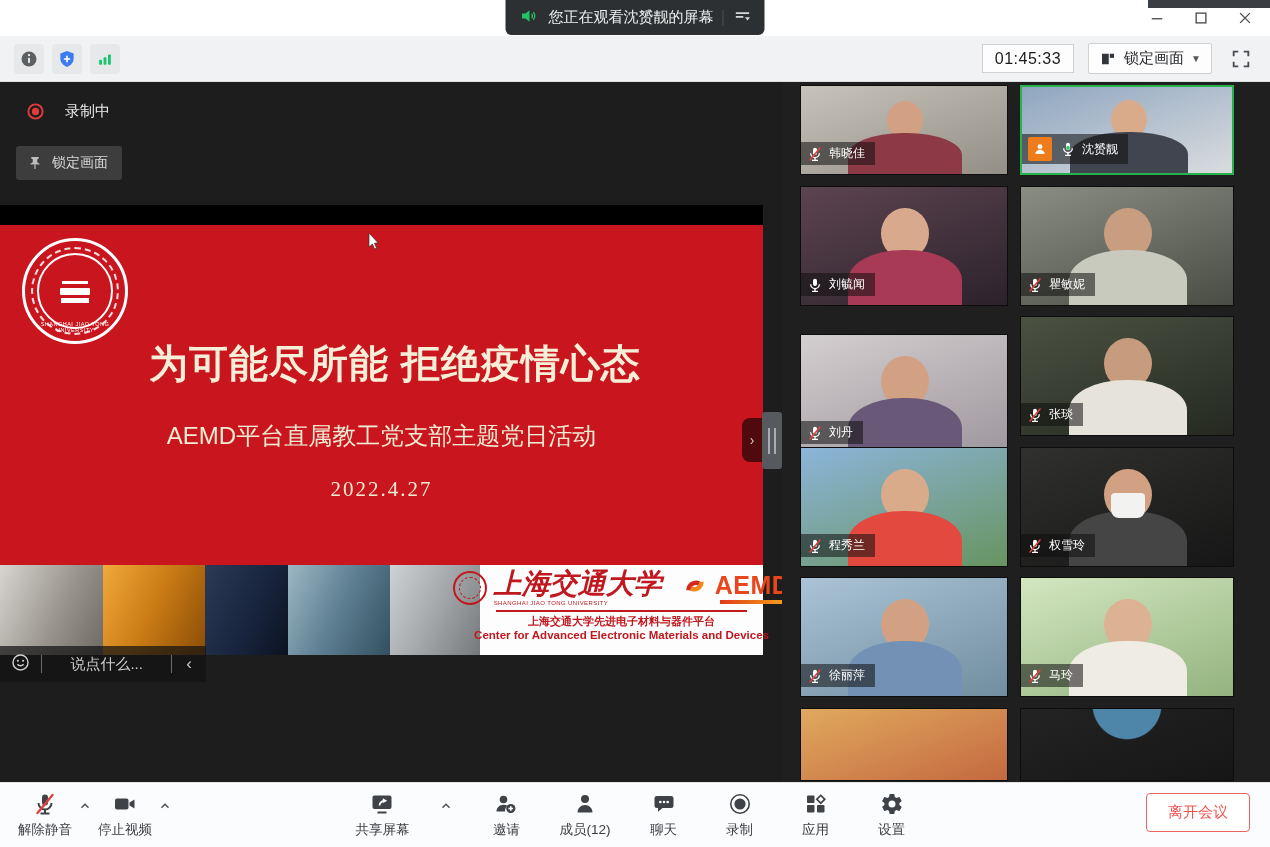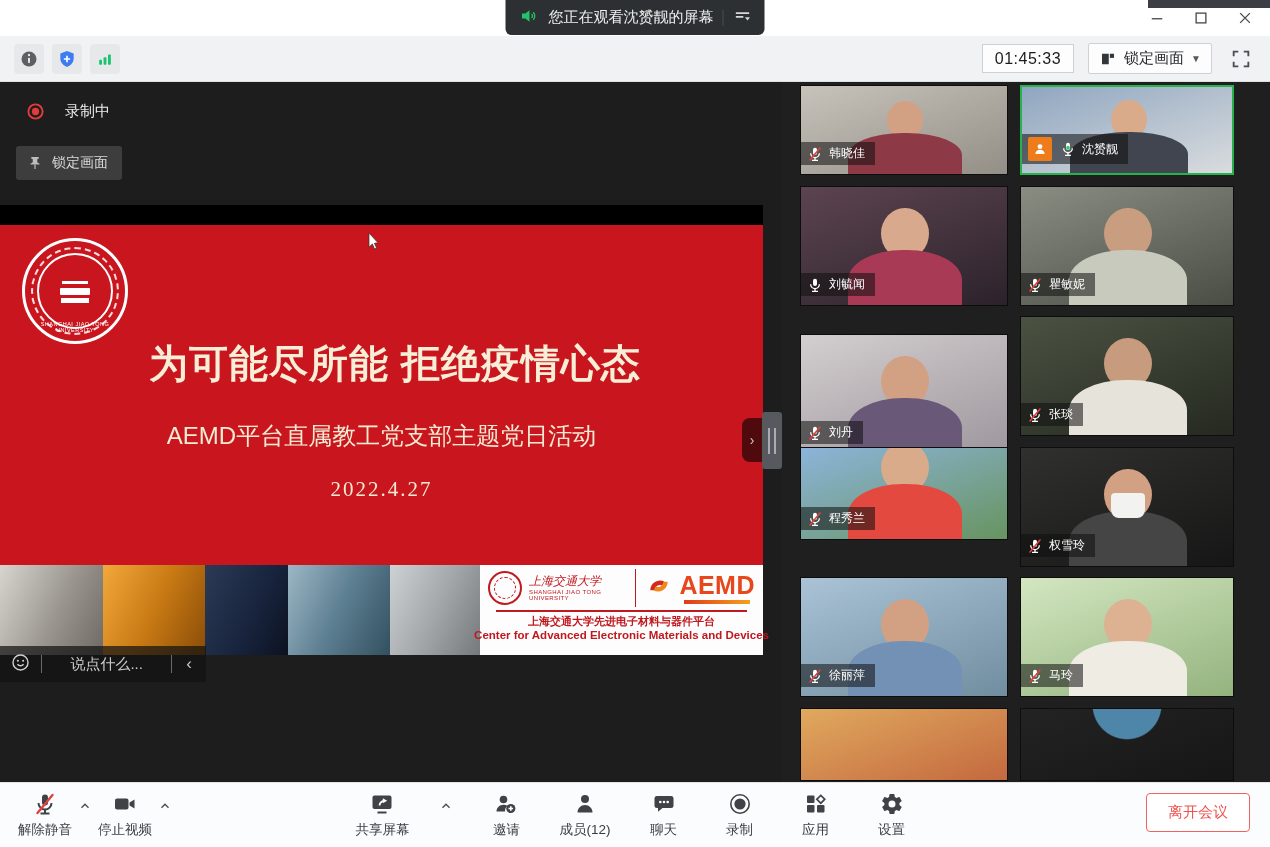--- a/index.html
+++ b/index.html
@@ -53,21 +53,21 @@
   .cursor{position:absolute;left:368px;top:8px;}
 
   
   .strip{display:flex;height:90px;background:#111;}
   .strip .seg{height:100%;}
   .logo-panel{width:283px;height:100%;background:#fdfdfd;padding:4px 8px 2px;display:flex;flex-direction:column;align-items:center;}
   .logo-row{display:flex;align-items:center;gap:7px;width:100%;justify-content:center;}
   .mini-emblem{width:34px;height:34px;border-radius:50%;border:2px solid #c01920;display:flex;align-items:center;justify-content:center;flex-shrink:0;}
   .mini-emblem i{display:block;width:22px;height:22px;border-radius:50%;border:1.5px dashed #c01920;}
   .sjtu-script{display:flex;flex-direction:column;line-height:1;}
-  .sjtu-cn{font-family:"Liberation Serif","DejaVu Serif",serif;font-style:italic;font-weight:normal;color:#c0181f;font-size:12px;white-space:nowrap;}
+  .sjtu-cn{font-family:"Liberation Serif","DejaVu Serif",serif;font-style:italic;font-weight:bold;color:#c0181f;font-size:28px;white-space:nowrap;}
   .sjtu-en{font-size:6px;color:#c0181f;letter-spacing:.4px;margin-top:2px;}
   .logo-div{width:2px;height:38px;background:#c01920;margin:0 3px;}
   .aemd-block{display:flex;flex-direction:column;align-items:center;line-height:1;}
   .aemd-txt{font-size:25px;font-weight:bold;color:#e8471d;letter-spacing:.5px;}
   .aemd-bar{width:66px;height:4px;background:linear-gradient(90deg,#e03a1a,#f5a11c);margin-top:2px;}
   .logo-rule{width:94%;height:2px;background:#c01920;margin:3px 0 2px;}
   .plat-cn{color:#c0181f;font-size:11px;font-weight:bold;white-space:nowrap;}
   .plat-en{color:#c0181f;font-size:11.5px;font-weight:bold;white-space:nowrap;}
 
   
@@ -368,21 +368,21 @@
             <svg width="16" height="16" viewBox="0 0 24 24">
               <rect x="9" y="2.5" width="6" height="11" rx="3" fill="#ffffff"></rect>
               <path d="M5.5 11a6.5 6.5 0 0 0 13 0" fill="none" stroke="#ffffff" stroke-width="2"></path>
               <path d="M12 17.5v4M7.5 21.5h9" fill="none" stroke="#ffffff" stroke-width="2"></path>
               <path d="M4.5 21 19.5 3" stroke="#e0433d" stroke-width="2.4" stroke-linecap="round"></path>
             </svg>
           </span>
           <span class="nm">张琰</span>
         </div>
       </div>
-      <div class="tile" style="left: 18px; top: 365px; width: 208px; height: 93px; background: linear-gradient(160deg, rgb(140, 180, 218), rgb(103, 148, 96));">
+      <div class="tile" style="left: 18px; top: 365px; width: 208px; height: 120px; background: linear-gradient(160deg, rgb(140, 180, 218), rgb(103, 148, 96));">
         <div class="sil-head" style="width: 48px; height: 51.84px; left: 80px; bottom: 45.6px; background: rgb(217, 171, 138);"></div>
         <div class="sil-torso" style="width: 114.4px; height: 62.4px; left: 46.8px; bottom: -7.2px; background: rgb(227, 73, 62);"></div>
         <div class="namechip">
           <span style="display: flex;">
             <svg width="16" height="16" viewBox="0 0 24 24">
               <rect x="9" y="2.5" width="6" height="11" rx="3" fill="#ffffff"></rect>
               <path d="M5.5 11a6.5 6.5 0 0 0 13 0" fill="none" stroke="#ffffff" stroke-width="2"></path>
               <path d="M12 17.5v4M7.5 21.5h9" fill="none" stroke="#ffffff" stroke-width="2"></path>
               <path d="M4.5 21 19.5 3" stroke="#e0433d" stroke-width="2.4" stroke-linecap="round"></path>
             </svg>

